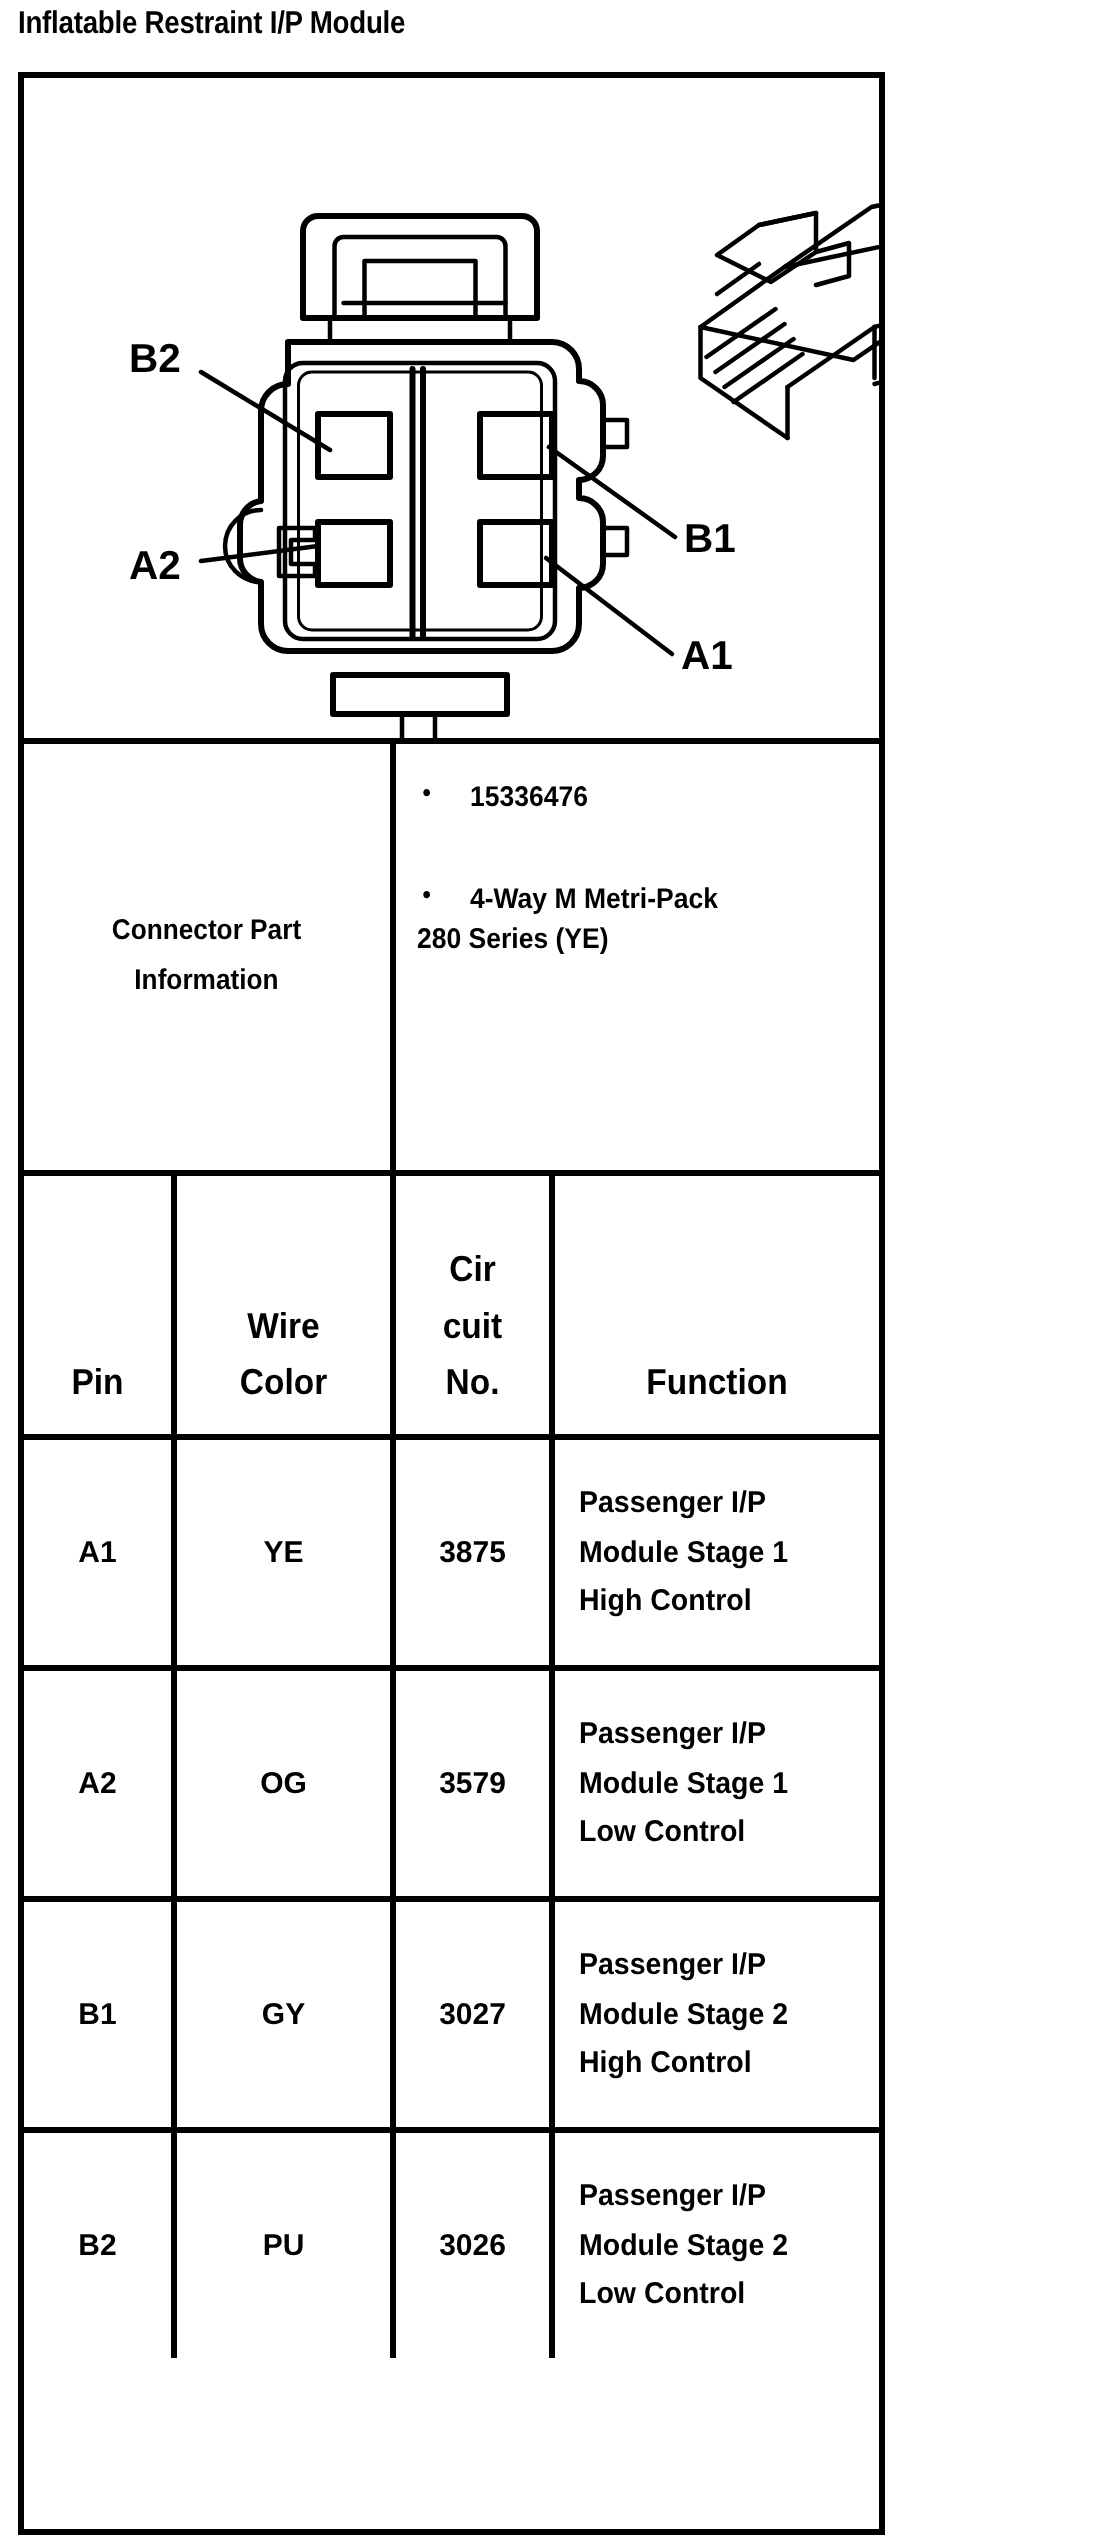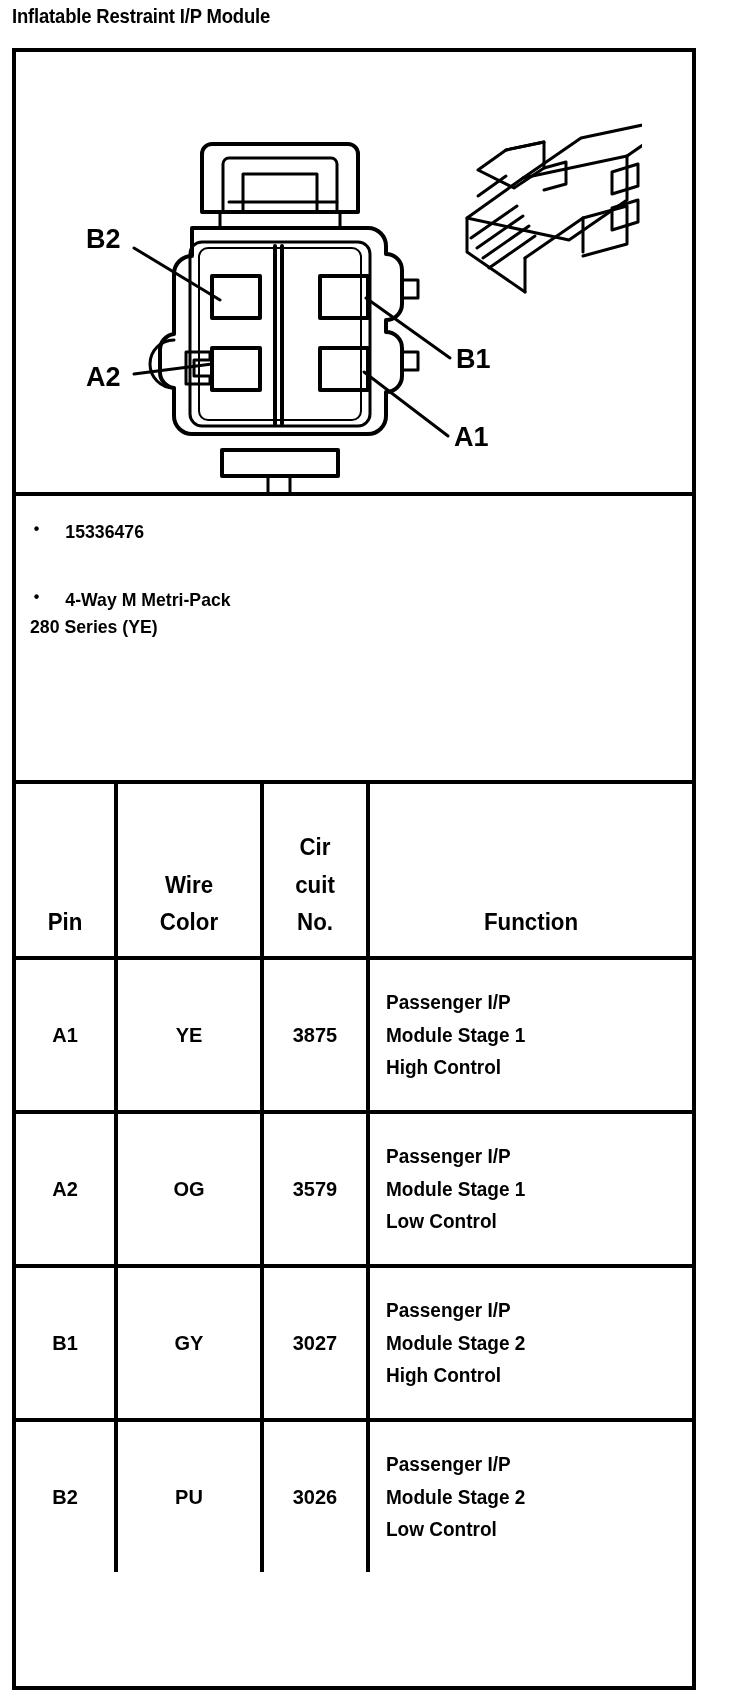--- a/index.html
+++ b/index.html
@@ -27,21 +27,21 @@
     transform: scaleX(0.88);
     transform-origin: left center;
     white-space: nowrap;
   }
 
   
   .sheet {
     position: absolute;
     left: 12px;
     top: 48px;
-    width: 684px;
+    width: 578px;
     height: 1642px;
     border: 4px solid #000;
     box-sizing: border-box;
   }
 
   
   .diagram-panel {
     position: relative;
     height: 444px;
     border-bottom: 4px solid #000;
@@ -222,20 +222,26 @@
       <g font-family="Liberation Sans, sans-serif" font-size="27" font-weight="bold" fill="#000">
         <text x="70" y="196">B2</text>
         <text x="70" y="334">A2</text>
         <text x="440" y="316">B1</text>
         <text x="438" y="394">A1</text>
       </g>
     </svg>
   </div>
 
   <div class="cpi-row">
+    <div class="cpi-label-cell">
+      <div class="lbl">
+        <span>Connector Part</span><br>
+        <span>Information</span>
+      </div>
+    </div>
     <div class="cpi-value-cell">
       <ul class="cpi-list">
         <li>
           <span class="bullet">•</span>
           <span class="txt">15336476</span>
         </li>
         <li>
           <span class="bullet">•</span>
           <span class="txt">4-Way M Metri-Pack</span>
           <span class="txt hang">280 Series (YE)</span>

